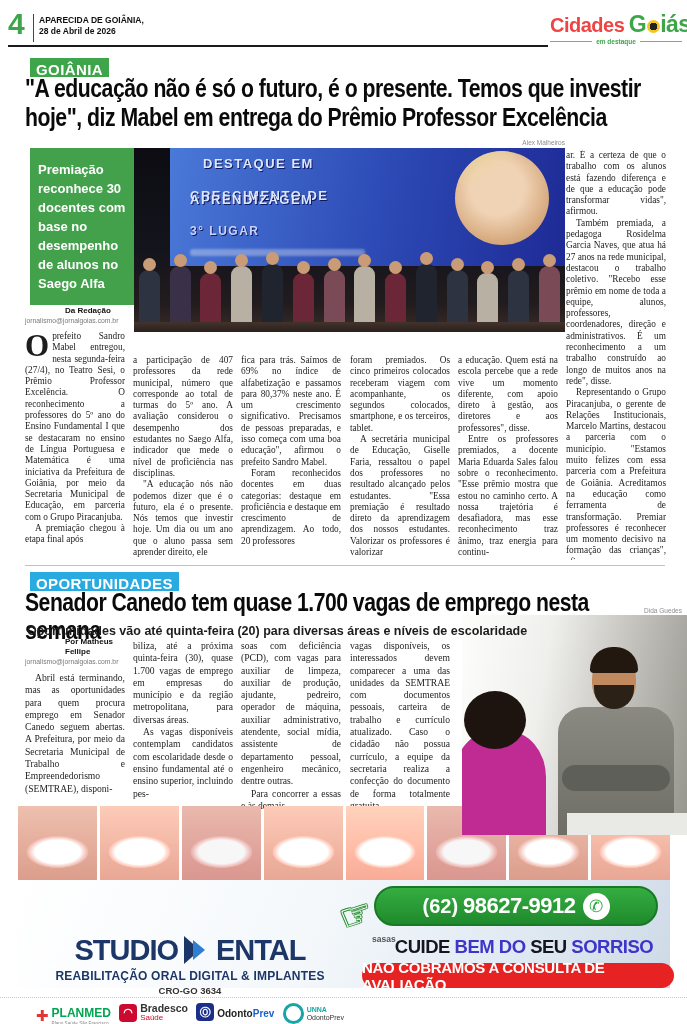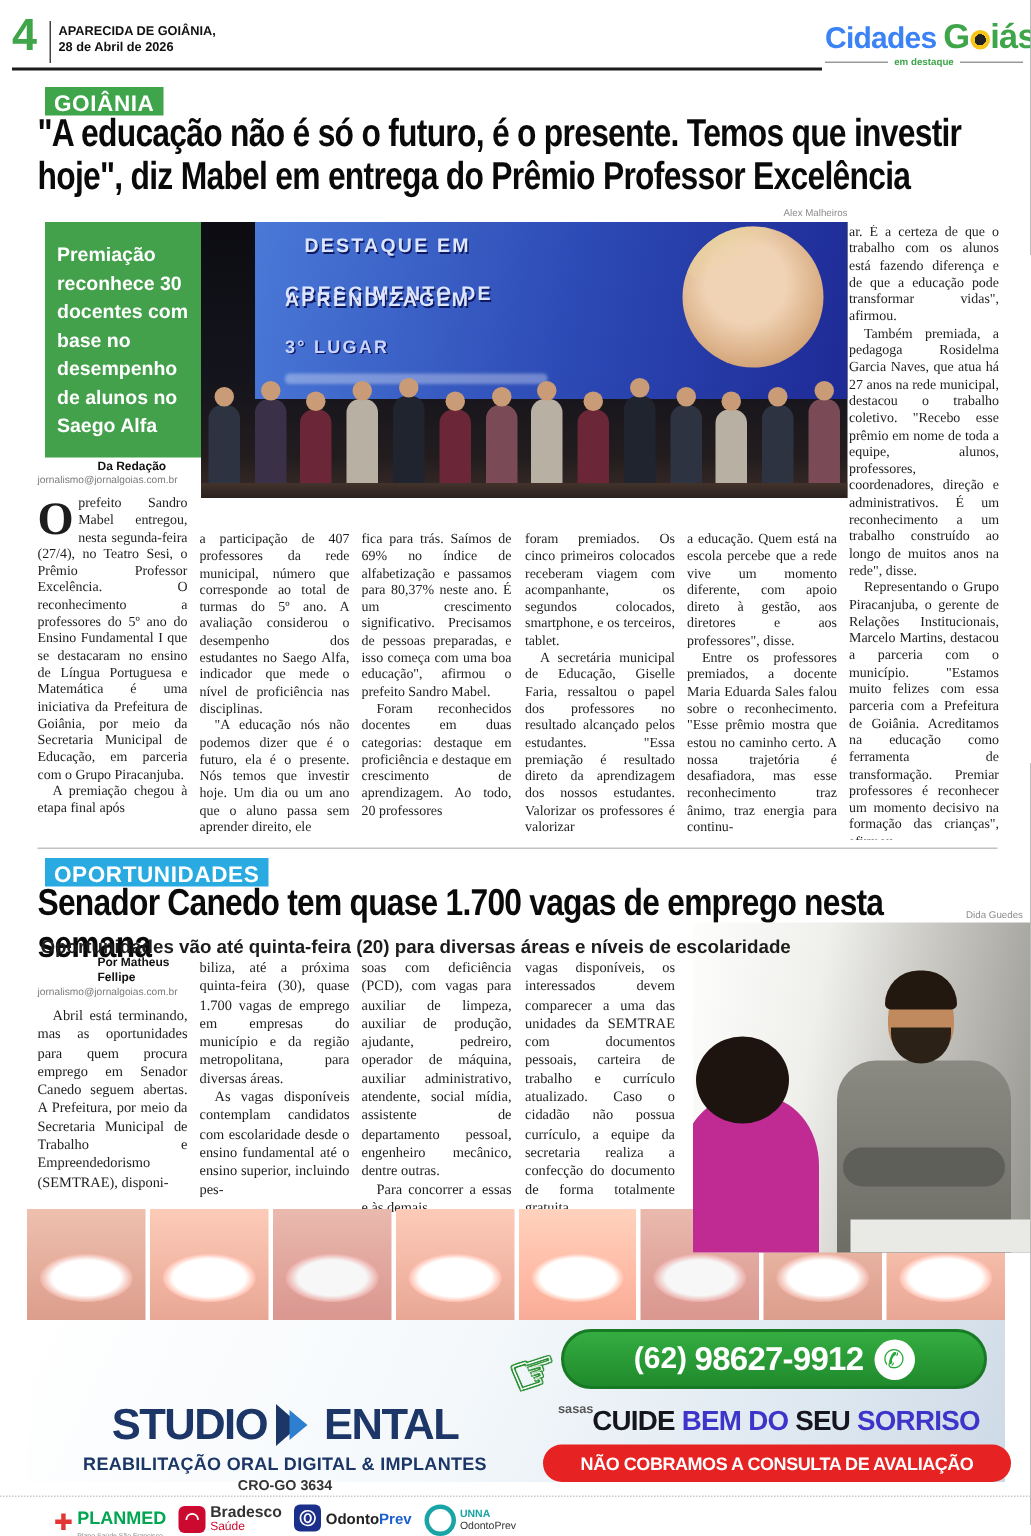--- a/index.html
+++ b/index.html
@@ -6,21 +6,21 @@
   .page{position:relative;width:687px;height:1024px;background:#fff;overflow:hidden;
         font-family:"Liberation Sans",sans-serif;margin:0 auto;}
   .abs{position:absolute;}
 
   
   .page-num{left:8px;top:8px;font-size:30px;font-weight:bold;color:#3FA54A;line-height:32px;}
   .hdr-vline{left:33px;top:14px;width:1px;height:28px;background:#444;}
   .hdr-loc{left:39px;top:15px;font-size:8.5px;font-weight:bold;color:#111;line-height:11px;}
   .hdr-rule{left:8px;top:45px;width:540px;height:2px;background:#1b1b1b;}
   .logo{left:550px;top:11px;width:132px;text-align:center;white-space:nowrap;}
-  .logo .w1{font-size:20px;font-weight:bold;color:#3b82f6;letter-spacing:-0.5px;}
+  .logo .w1{font-size:20px;font-weight:bold;color:#ef4444;letter-spacing:-0.5px;}
   .logo .w2{font-size:23px;font-weight:bold;color:#3FA54A;letter-spacing:-0.5px;}
   .logo .badge{display:inline-block;width:13px;height:13px;border-radius:50%;
      background:radial-gradient(circle at 50% 50%, #222 0 40%, #f5c518 41% 75%, #222 76%);
      vertical-align:-1px;margin:0 0.5px;}
   .logo-tag{display:flex;align-items:center;gap:4px;margin-top:0;}
   .logo-tag:before,.logo-tag:after{content:"";flex:1;height:1px;background:#9a9a9a;}
   .logo-tag span{font-size:6.5px;color:#3FA54A;font-weight:bold;}
 
   
   .tag{color:#fff;font-size:15px;font-weight:bold;letter-spacing:0.4px;
@@ -156,21 +156,21 @@
      background:linear-gradient(180deg,#35ad41,#1f8a2c);border:2px solid #187a24;
      display:flex;align-items:center;justify-content:center;gap:5px;box-sizing:border-box;}
   .phone-pill .ddd{color:#fff;font-weight:bold;font-size:20px;}
   .phone-pill .num{color:#fff;font-weight:bold;font-size:22px;letter-spacing:-0.5px;}
   .wa{width:27px;height:27px;border-radius:50%;background:#fff;color:#27a73a;display:inline-flex;
      align-items:center;justify-content:center;font-size:17px;margin-left:2px;}
   .watermark{position:absolute;left:22px;top:48px;font-size:8.5px;font-weight:bold;color:#555;}
   .slogan{margin:10px 0 0 34px;text-align:center;font-size:18.5px;font-weight:bold;letter-spacing:-0.5px;}
   .slogan .dk{color:#15151f;} .slogan .bl{color:#3D35C9;}
   .cta{margin:5px 0 0 12px;width:312px;height:25px;border-radius:13px;background:#E62222;
-     color:#fff;font-weight:bold;font-size:12px;display:flex;align-items:center;
+     color:#fff;font-weight:bold;font-size:15px;display:flex;align-items:center;
      justify-content:center;letter-spacing:-0.3px;}
   .botline{left:0;top:997px;width:687px;border-top:1px dotted #c9c9c9;}
 </style>
 </head>
 <body>
 
 <div class="page">
 
   <div class="abs page-num">4</div>
   <div class="abs hdr-vline"></div>

